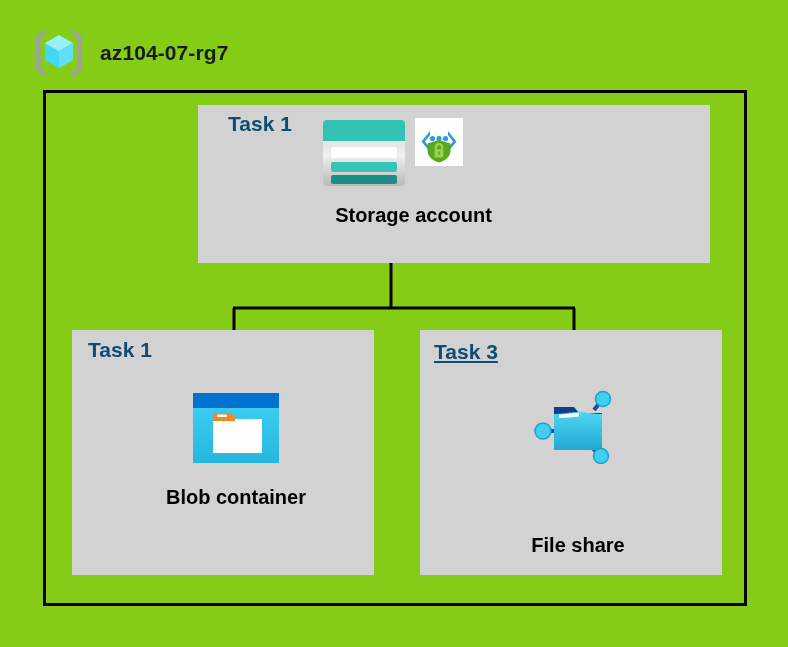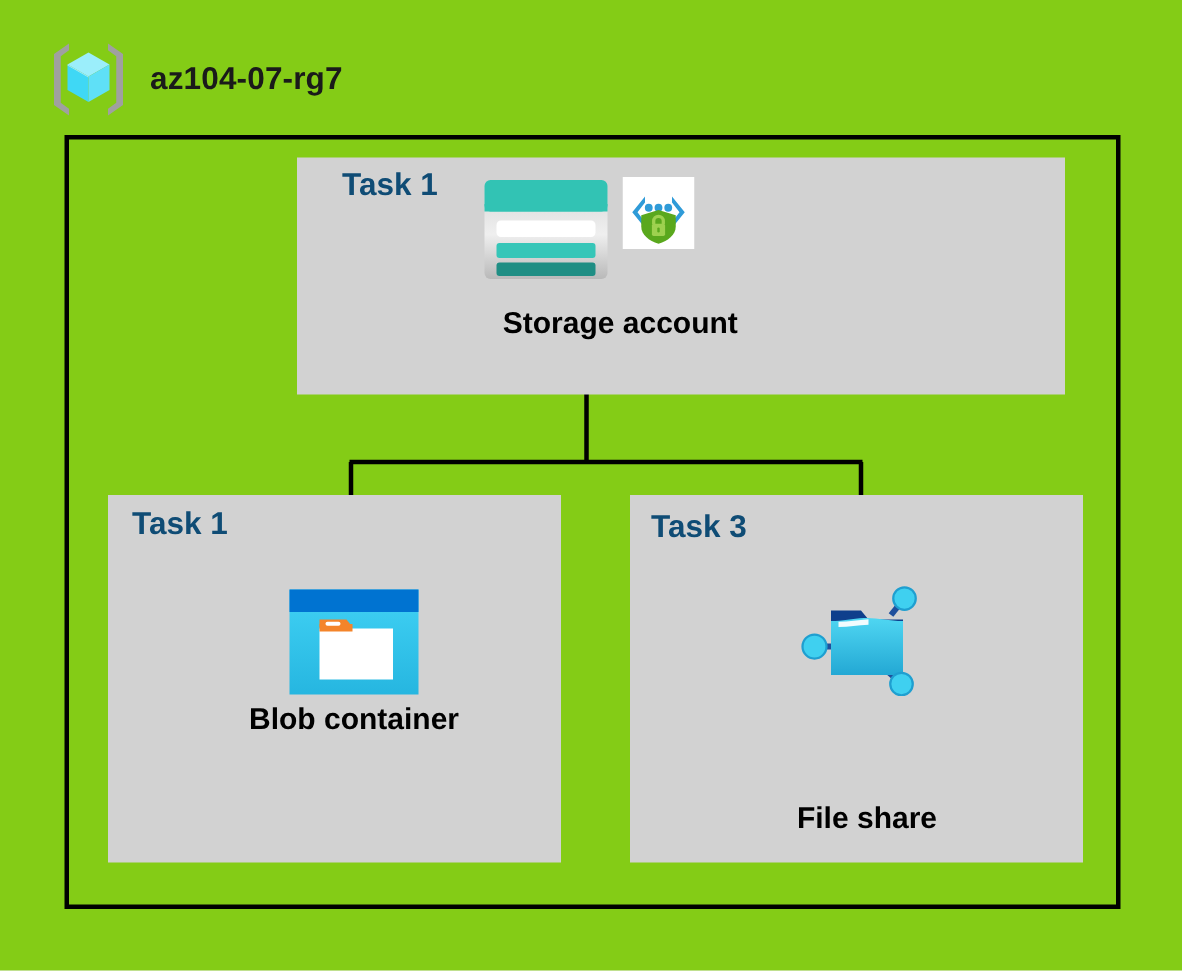--- a/index.html
+++ b/index.html
@@ -84,21 +84,21 @@
 
   .task-label {
     position: absolute;
     font-size: 21px;
     font-weight: bold;
     color: #0f4c75;
     white-space: nowrap;
   }
   .task-label-top  { left: 228px; top: 112px; }
   .task-label-left { left: 88px;  top: 338px; }
-  .task-label-right{ left: 434px; top: 340px; }
+  .task-label-right{ left: 434px; top: 340px; text-decoration: underline; }
 
   
   .node {
     position: absolute;
     display: flex;
     flex-direction: column;
     align-items: center;
   }
   .node-caption {
     font-size: 20px;
@@ -120,21 +120,21 @@
     justify-content: center;
     gap: 8px;
   }
   .node-storage .node-caption { margin-top: 12px; margin-left: 43px; }
 
   .node-blob {
     left: 150px;
     top: 392px;
     width: 172px;
   }
-  .node-blob .node-caption { }
+  .node-blob .node-caption { margin-top: 18px; }
 
   .node-fileshare {
     left: 492px;
     top: 388px;
     width: 172px;
     gap: 44px;
   }
   .node-fileshare .node-caption { margin-top: 22px; }
 
   

